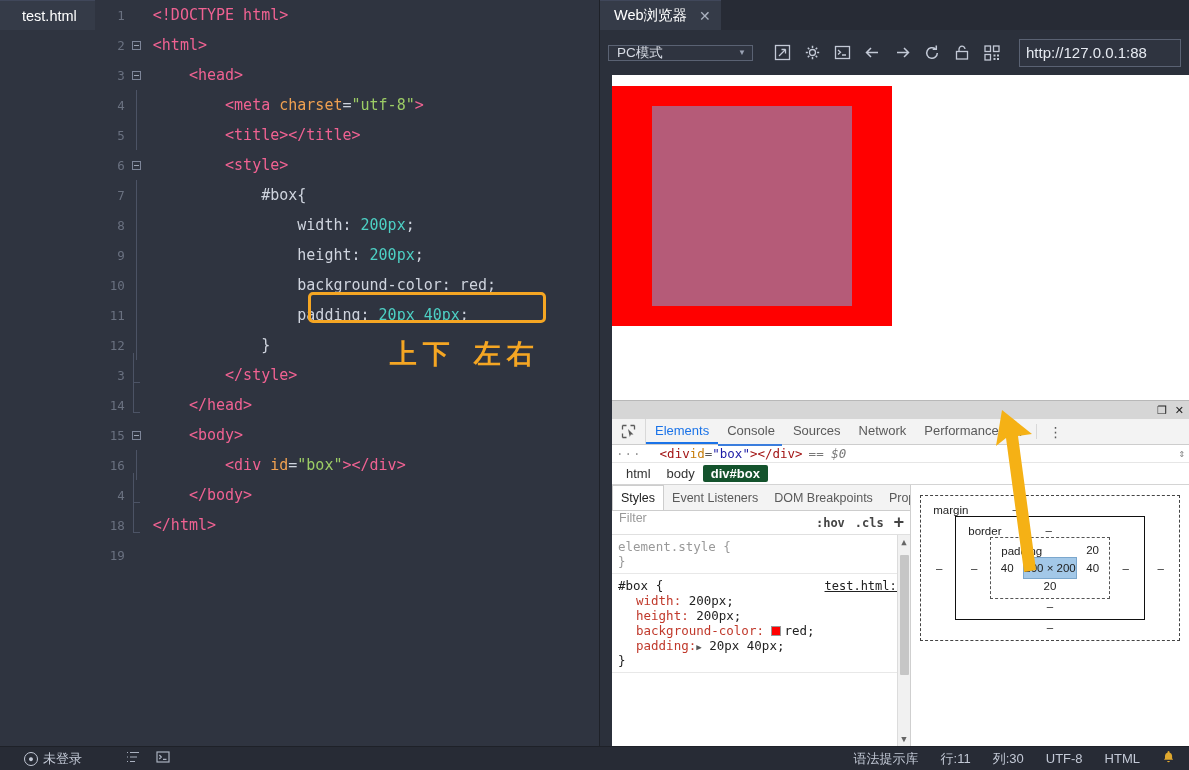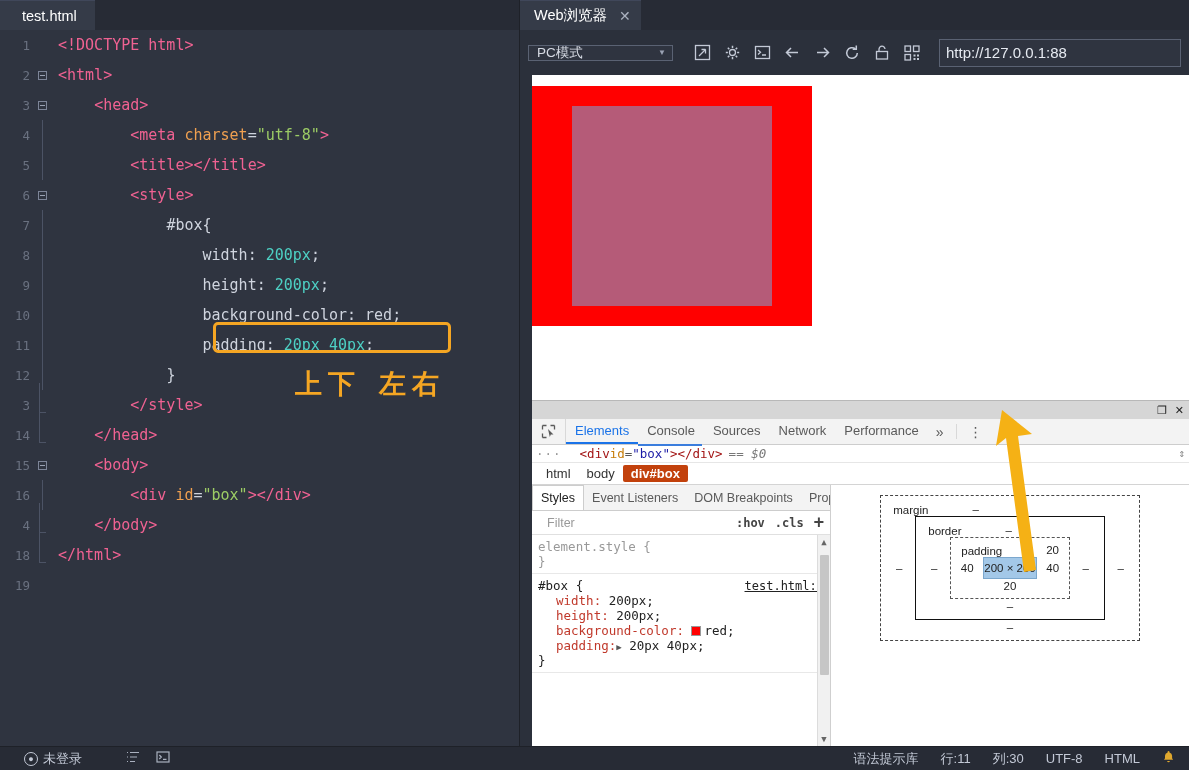--- a/index.html
+++ b/index.html
@@ -10,21 +10,21 @@
     font-size:13px;
     position:relative;
   }
 
   
   #app { position:absolute; inset:0; display:flex; flex-direction:column; }
   #main-split { flex:1; display:flex; min-height:0; }
 
   
   #editor-pane {
-    width:520px; background:#2f3440; display:flex; flex-direction:column;
+    width:600px; background:#2f3440; display:flex; flex-direction:row;
     border-right:1px solid #1e2128; position:relative;
   }
   #editor-tabbar { height:30px; background:#272b35; display:flex; align-items:stretch; }
   .editor-tab {
     padding:0 18px 0 22px; display:flex; align-items:center;
     background:#353b48; color:#e8ecf2; font-size:14.5px;
     border-top:1px solid #40475a;
   }
   .editor-tab.active { background:#353b48; color:#ffffff; }
 
@@ -170,38 +170,38 @@
   #dom-row .selbar {
     position:absolute; left:106px; top:-1px; width:64px; height:2px; background:#3b7ddd;
   }
 
   #breadcrumb {
     height:22px; display:flex; align-items:center; background:#ffffff;
     font-size:13px; color:#333; padding-left:6px; gap:0; flex:0 0 22px;
     border-bottom:1px solid #d4d4d4;
   }
   .crumb { padding:1px 8px; cursor:pointer; }
-  .crumb.active { background:#c2410c; color:#fff; font-weight:bold; border-radius:2px; }
+  .crumb.active { background:#14532d; color:#fff; font-weight:bold; border-radius:2px; }
 
   #dt-body { flex:1; display:flex; min-height:0; }
   #styles-col { width:299px; display:flex; flex-direction:column; border-right:1px solid #cfcfcf; min-height:0; }
 
   #styles-tabbar {
     height:26px; display:flex; align-items:stretch; background:#f3f3f3;
     border-bottom:1px solid #cdcdcd; flex:0 0 26px; overflow:hidden;
   }
   .st-tab {
     padding:0 8px; display:flex; align-items:center; font-size:12.5px;
     color:#5a5a5a; cursor:pointer; white-space:nowrap;
   }
   .st-tab.active { background:#ffffff; color:#222; border:1px solid #cdcdcd; border-bottom:1px solid #fff; margin-bottom:-1px; }
 
   #filter-row {
-    height:24px; display:flex; align-items:center; background:#fff;
-    border-bottom:1px solid #e0e0e0; flex:0 0 24px; padding-left:15px;
+    height:24px; display:flex; background:#fff;
+    border-bottom:1px solid #e0e0e0; flex:0 0 24px; padding-left:7px;
     font-size:12.5px; color:#999; position:relative;
   }
   #filter-row .fr-right {
     margin-left:auto; display:flex; align-items:center; gap:10px; padding-right:6px;
     font-family:"DejaVu Sans Mono", monospace; font-weight:bold; color:#444; font-size:12px;
   }
   #filter-row .plus { font-size:17px; color:#444; line-height:1; cursor:pointer; }
 
   #styles-content {
     flex:1; overflow:hidden; background:#fff; position:relative;

